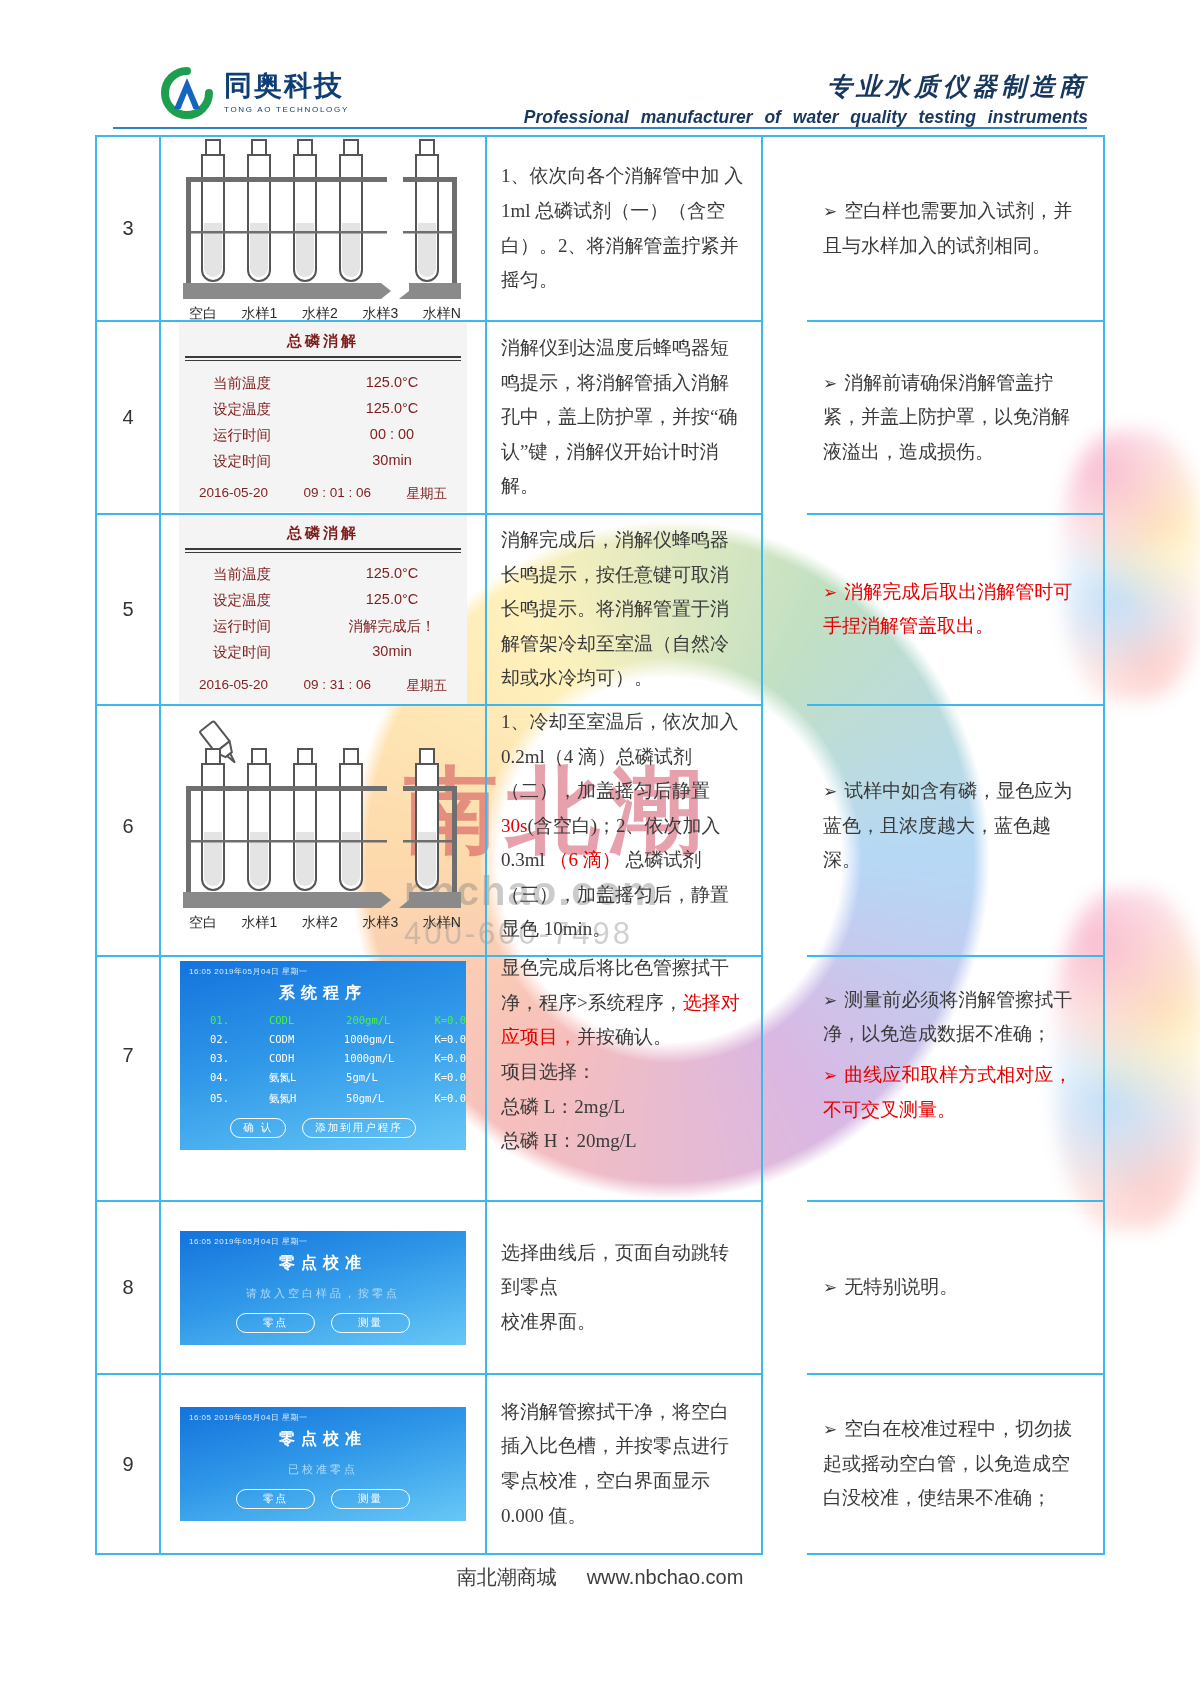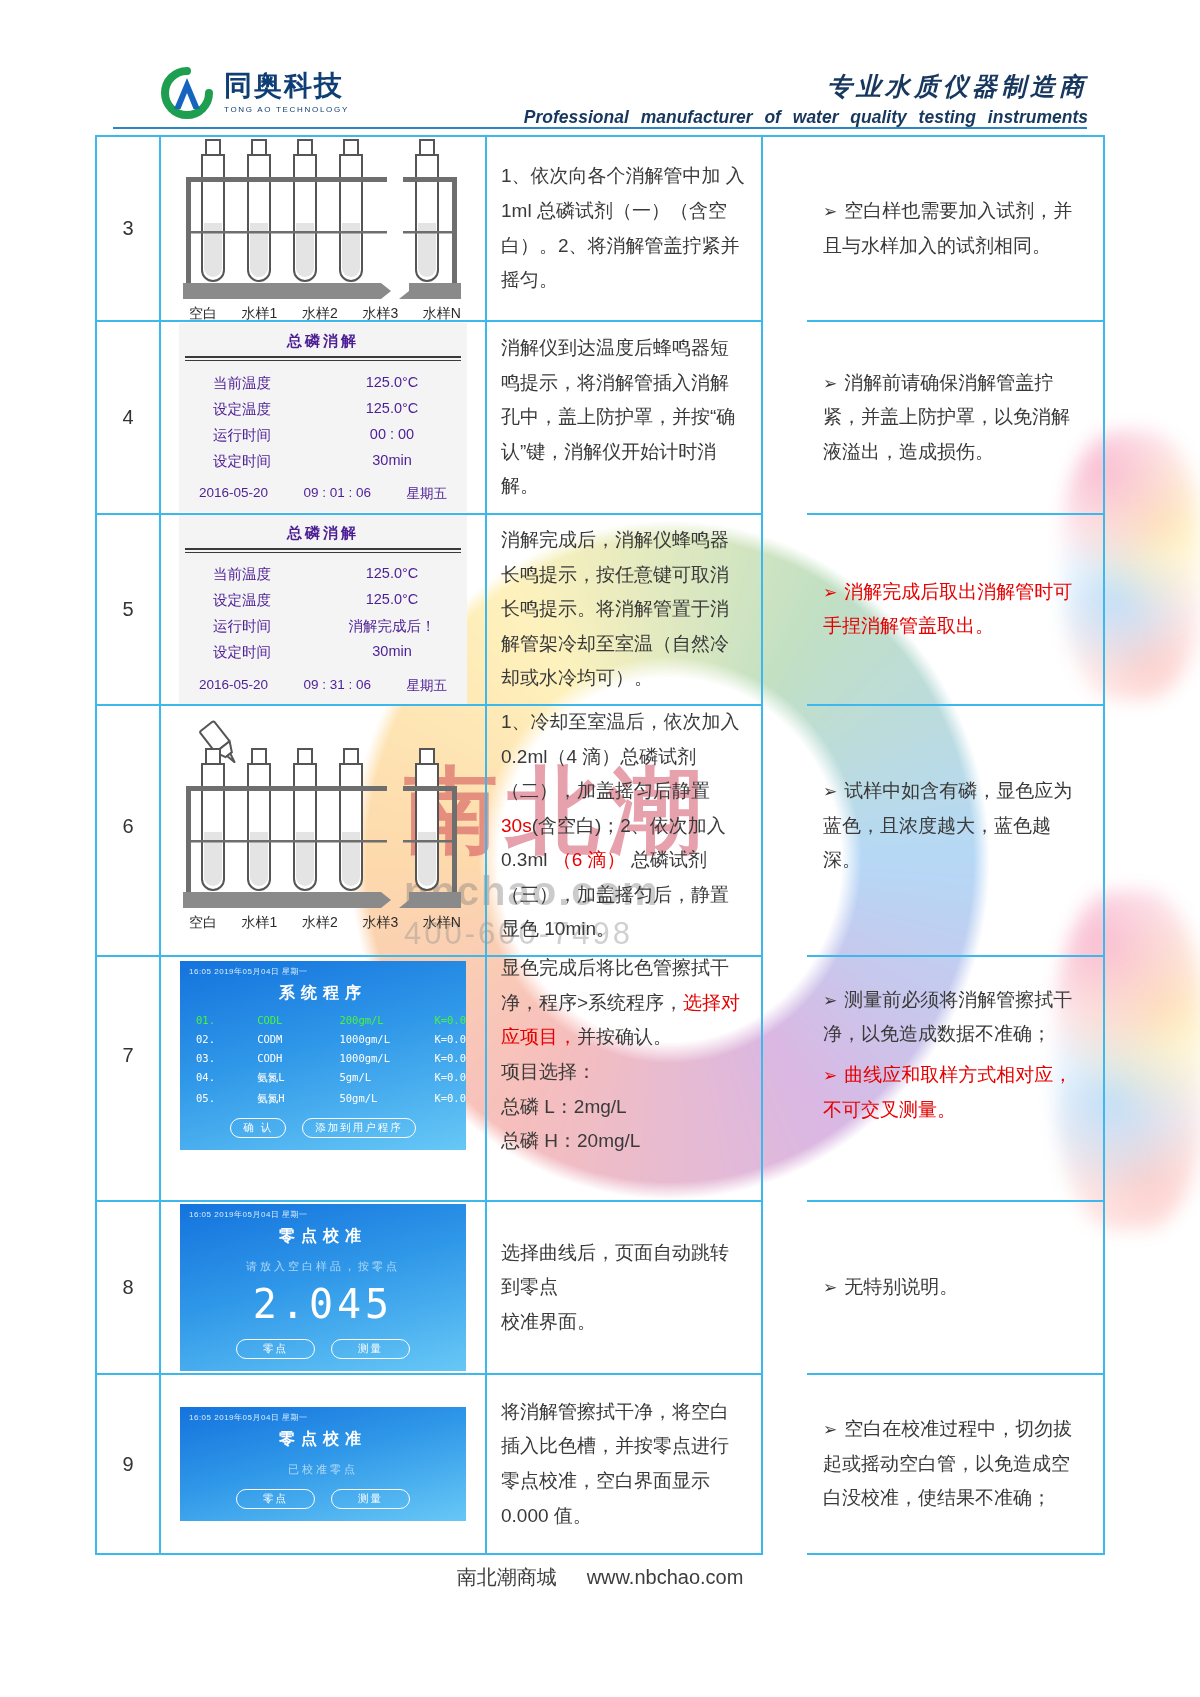--- a/index.html
+++ b/index.html
@@ -40,48 +40,48 @@
 
   
   .tbl { position:absolute; left:95px; top:135px; width:1010px; z-index:1;
     border-top:2px solid #3db8ec; border-left:2px solid #3db8ec; }
   .trow { display:grid; grid-template-columns:64px 326px 276px 342px; }
   .trow > div { border-right:2px solid #3db8ec; border-bottom:2px solid #3db8ec; min-width:0; }
   .h185{height:185px}.h193{height:193px}.h182{height:182px}.h213{height:213px}.h292{height:292px}.h173{height:173px}.h180{height:180px}
   .c-num { display:flex; align-items:center; justify-content:center; font-size:20px; color:#333; }
   .c-img { display:flex; flex-direction:column; align-items:center; justify-content:center; padding:6px; overflow:hidden; }
   .c-inst { padding:8px 14px; font-size:19px; line-height:1.82; color:#3a3a3a;
-    display:flex; flex-direction:column; justify-content:center; }
+    display:flex; flex-direction:column; justify-content:center;font-family:Liberation Serif, serif; }
   .c-note { padding:10px 16px; font-size:19px; line-height:1.82; color:#3a3a3a;
     display:flex; flex-direction:column; justify-content:center; gap:6px;margin-left:44px; }
   .c-red { color:#e60000; }
   .bullet { display:block; }
   .bullet.c-red { color:#e60000; }
   .bmark { margin-right:7px; font-size:17px; }
 
   
   .fig-tubes { display:flex; flex-direction:column; align-items:center; }
   .tube-labels { width:300px; display:flex; justify-content:space-between; padding:2px 12px 0 16px;
     font-size:14px; color:#2b2b2b; }
 
   
-  .lcd { width:288px; background:#f4f4f4; padding:9px 0 7px; color:#4c1d95; }
+  .lcd { width:288px; background:#f4f4f4; padding:9px 0 7px; color:#7f1d1d; }
   .lcd-title { text-align:center; font-weight:bold; font-size:15px; letter-spacing:3px; }
   .lcd-hr { height:5px; border-top:2px solid #3a3a3a; border-bottom:1px solid #3a3a3a; margin:5px 6px 9px; }
   .lcd-row { display:grid; grid-template-columns:118px 1fr; padding:3.5px 14px 3.5px 34px; font-size:14.5px; }
   .lcd-value { text-align:center; }
   .lcd-foot { display:flex; justify-content:space-between; padding:11px 20px 2px; font-size:13.5px; }
 
   
   .bscreen { width:286px; color:#fff;
     background:linear-gradient(165deg,#1473dd 0%,#2f97e8 45%,#67c8f6 100%); padding-bottom:12px; }
   .b-status { font-size:8px; padding:5px 9px 2px; color:#eaf6ff; opacity:.92; letter-spacing:.5px; }
   .b-title { text-align:center; font-size:16px; font-weight:bold; letter-spacing:6px; margin-top:4px; }
   .sys-list { margin-top:10px; font-family:"DejaVu Sans Mono",monospace; font-size:10.5px; }
-  .sys-row { display:flex; padding-left:16px; margin:7px 0;gap:40px; }
+  .sys-row { display:flex; padding-left:30px; margin:7px 0;gap:40px; }
   .sys-row span:nth-child(1){ width:30px; }
   .sys-row span:nth-child(2){ width:60px; }
   .sys-row span:nth-child(3){ width:78px; }
   .sys-row.hl { color:#49f53c; }
   .b-btns { display:flex; justify-content:center; gap:16px; margin-top:12px; }
   .pill { border:1px solid #fff; border-radius:12px; font-size:10.5px; padding:2px 12px; letter-spacing:2px; white-space:nowrap; }
   .cal .b-sub { text-align:center; font-size:11px; letter-spacing:3px; color:#d7ecfb; opacity:.75; margin-top:12px; }
   .cal .b-val { text-align:center; font-size:40px; font-family:"DejaVu Sans Mono",monospace; letter-spacing:4px; margin:7px 0 10px; }
   .cal .pill { padding:2px 26px; }
 
@@ -375,21 +375,20 @@
       </div>
   </div>
 
   <div class="trow h173">
     <div class="c-num">8</div>
     <div class="c-img">
       <div class="bscreen cal">
         <div class="b-status">16:05  2019年05月04日 星期一</div>
         <div class="b-title">零点校准</div>
         <div class="b-sub">请放入空白样品，按零点</div>
-        <div class="b-val">2.045</div>
         <div class="b-btns">
             <span class="pill">零点</span>
             <span class="pill">测量</span>
           </div>
       </div>
     </div>
     <div class="c-inst">
         <div><span>选择曲线后，页面自动跳转到零点</span><br><span>校准界面。</span></div>
       </div>
     <div class="c-note">

